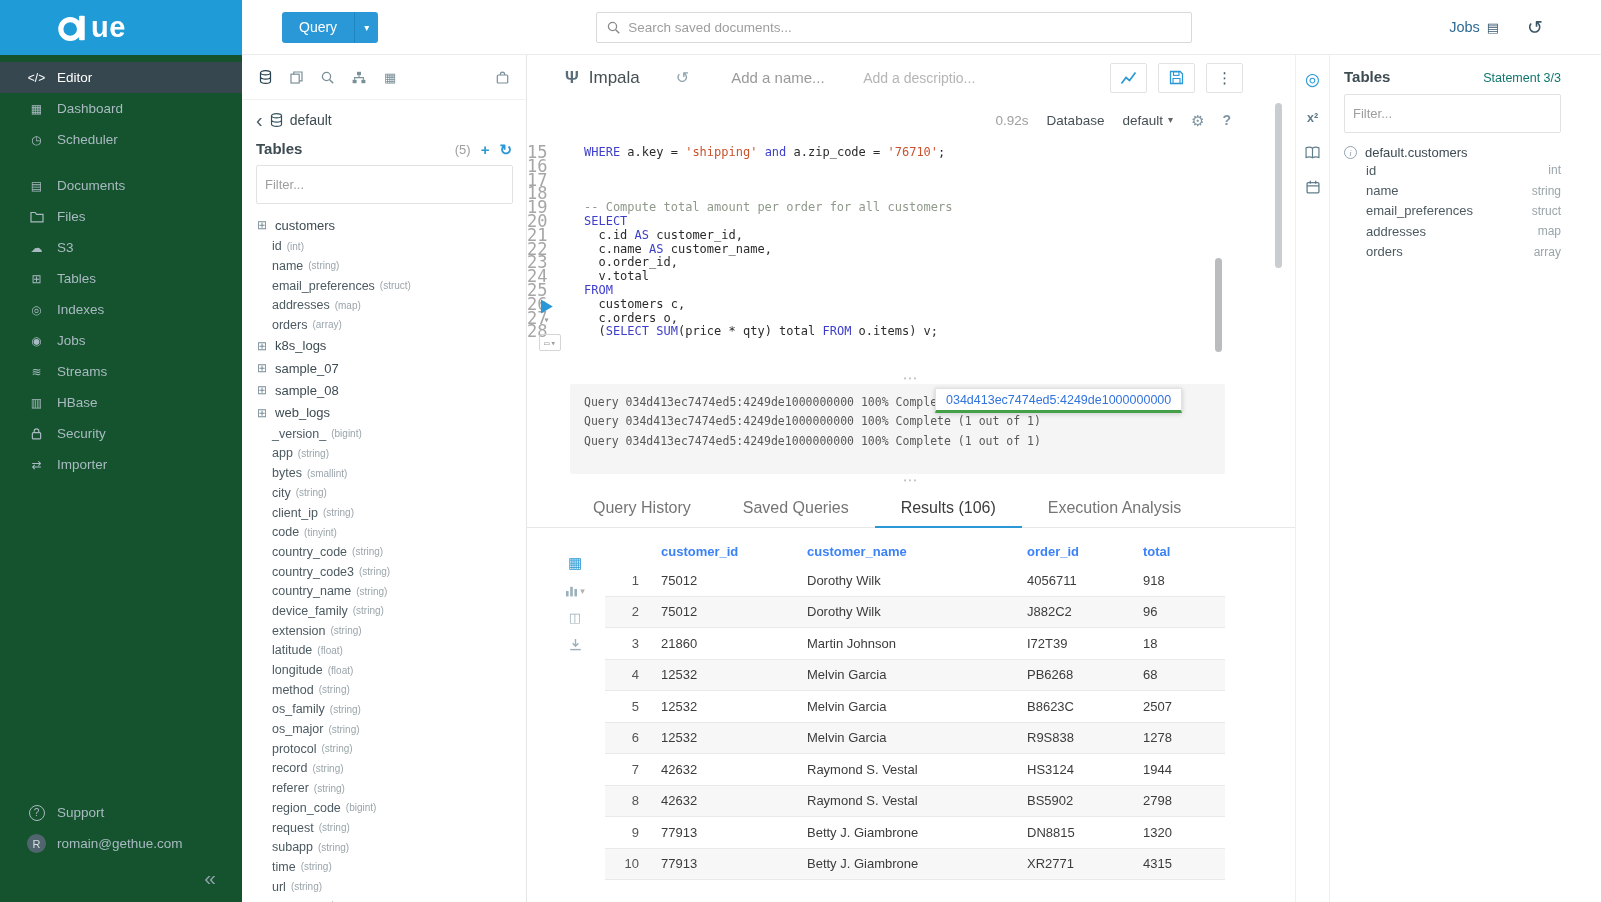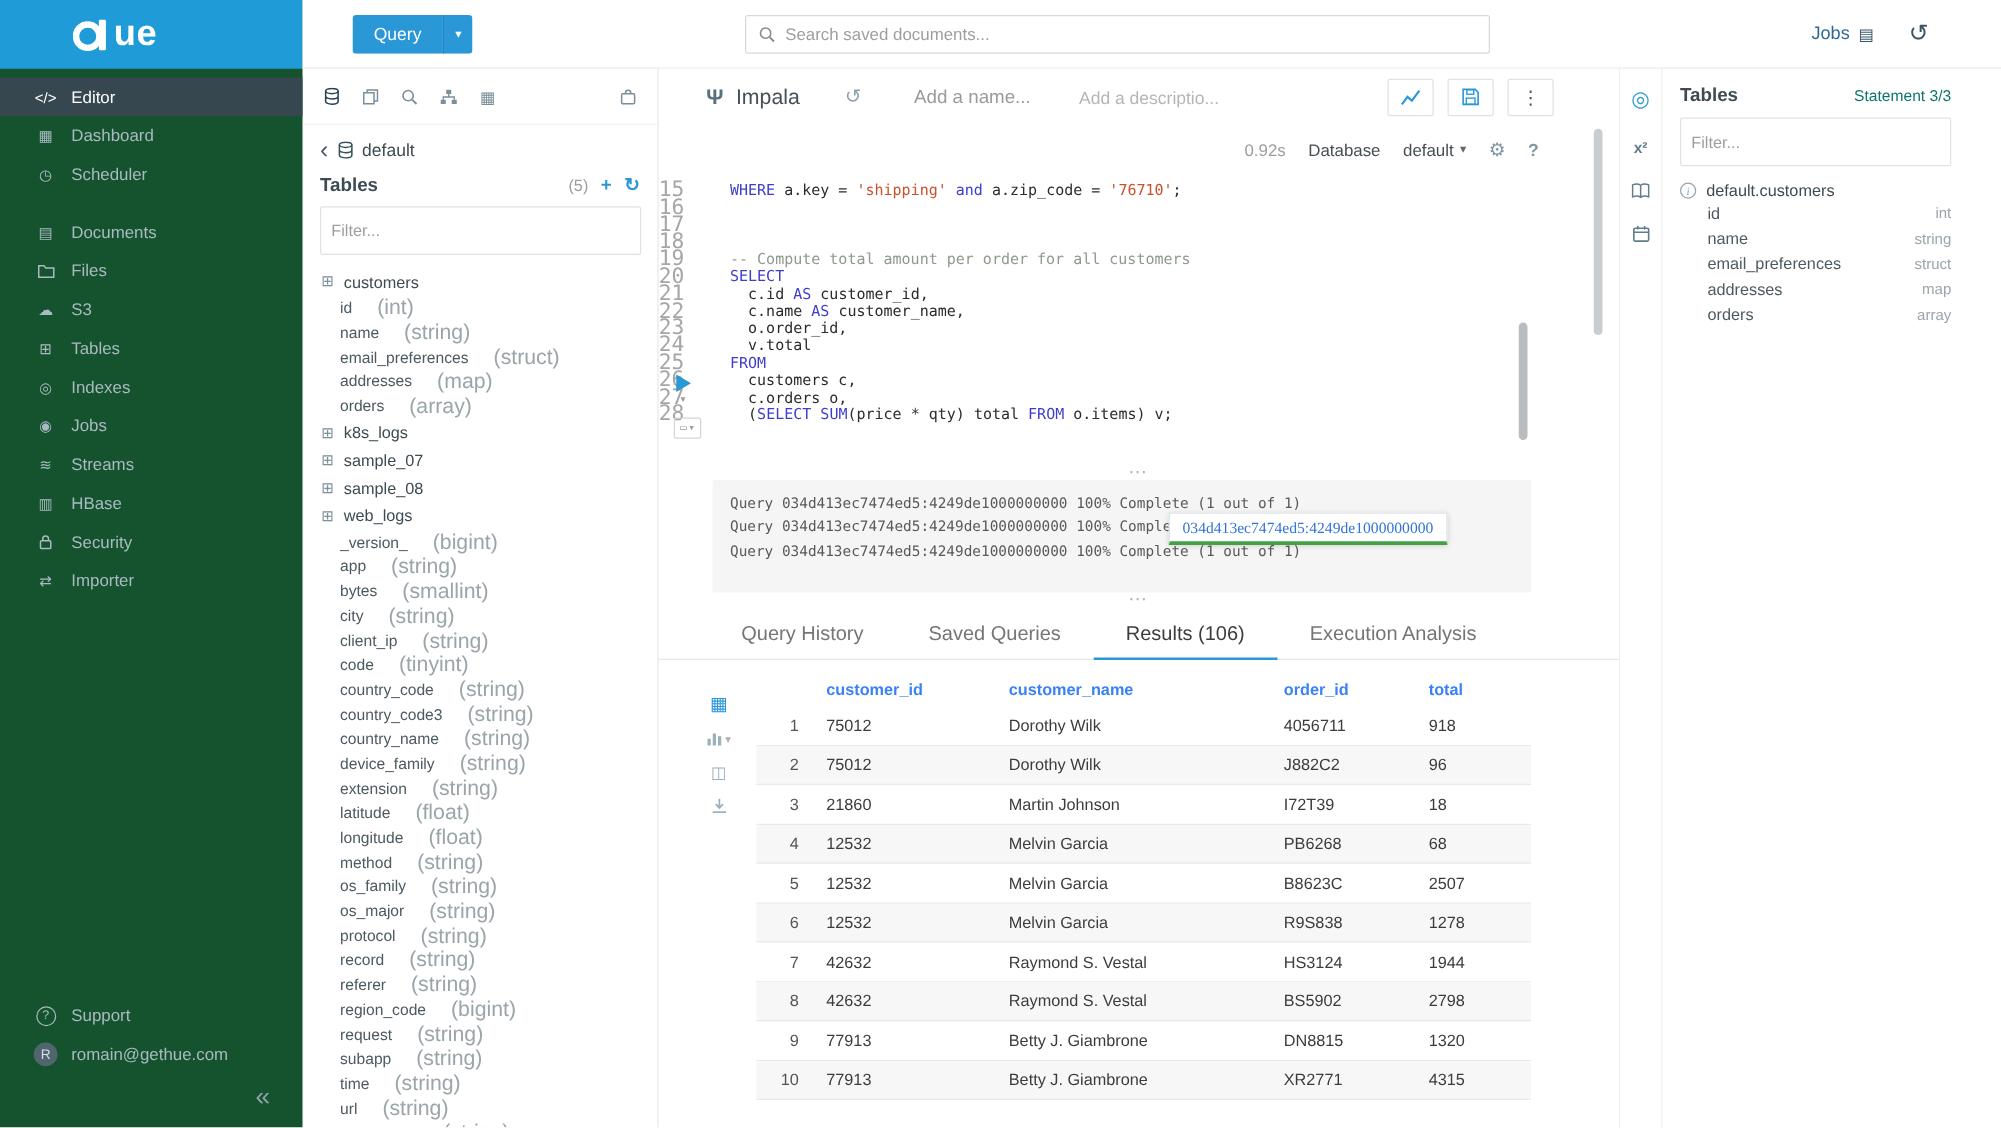--- a/index.html
+++ b/index.html
@@ -55,21 +55,21 @@
 .th-title{font-size:15px;font-weight:bold;color:#3d4b52}
 .th-right{margin-left:auto;display:flex;align-items:center;gap:10px}
 .th-count{color:#9e9e9e;font-size:13px}
 .th-ico{color:#2a98d6;font-size:15px;font-weight:bold;line-height:1}
 .filter{margin:8px 10px 6px 14px;height:39px;border:1px solid #e2e2e2;border-radius:2px;padding:0 8px;font-size:13px;color:#555;font-family:inherit;outline:0}
 .left-assist .filter{width:257px}
 .tree{flex:1;overflow:hidden;padding:4px 0 0 15px;font-size:13px}
 .tbl-row{height:22.3px;display:flex;align-items:center;gap:8px;color:#3d4b52;white-space:nowrap}
 .tbl-ico{color:#7b8f99;font-size:12px;line-height:1}
 .col-row{height:19.7px;display:flex;align-items:center;padding-left:15px;font-size:12.5px;color:#4c5a61;white-space:nowrap}
-.col-type{color:#9aa5aa;margin-left:20px;font-size:17px}
+.col-type{color:#9aa5aa;margin-left:5px;font-size:10px}
 
 
 .editor-main{flex:1;min-width:0;display:flex;flex-direction:column;position:relative;background:#fff}
 .ed-header{height:45px;min-height:45px;display:flex;align-items:center;padding:0 52px 0 38px}
 .impala-ico{color:#5a6f7b;font-size:17px;font-weight:bold}
 .engine{font-size:17px;color:#454f54;margin-left:10px}
 .ed-undo{color:#90a4ae;font-size:16px;margin-left:36px;line-height:1}
 .name-input{border:0;outline:0;margin-left:42px;width:118px;font-size:15px;font-family:inherit}
 .name-input::placeholder{color:#9a9a9a}
 .desc-input{border:0;outline:0;margin-left:14px;width:132px;font-size:14px;font-family:inherit}
@@ -92,21 +92,21 @@
 .tk-k{color:#3e3ecb}.tk-s{color:#c9512c}.tk-c{color:#8f9a8b}.tk-p{color:#2b2b2b}
 .play-btn{position:absolute;left:12px;top:158px;display:flex;flex-direction:column;align-items:center}
 .play-caret{color:#9e9e9e;font-size:10px;line-height:1}
 .stmt-btn{position:absolute;left:12px;top:194px;width:22px;height:17px;border:1px solid #d5d5d5;border-radius:2px;color:#9e9e9e;font-size:9px;display:flex;align-items:center;justify-content:center;gap:1px}
 .code-scroll{position:absolute;right:73px;top:118px;width:7px;height:94px;background:#b9bdc0;border-radius:4px}
 .outer-scroll{position:absolute;right:13px;top:48px;width:7px;height:165px;background:#c9cdd0;border-radius:4px;z-index:5}
 .resize-dots{height:12px;min-height:12px;display:flex;align-items:center;justify-content:center;color:#b5b5b5;font-size:15px;letter-spacing:2px;line-height:6px}
 .log-section{position:relative}
 .log-box{margin:0 70px 0 43px;height:90px;background:#f5f5f5;border-radius:2px;padding:9px 14px;font-family:"DejaVu Sans Mono","Liberation Mono",monospace;font-size:11.5px;color:#595959;overflow:hidden}
 .log-line{height:19.3px;line-height:19.3px;white-space:pre}
-.log-tooltip{position:absolute;left:408px;top:26px;background:#fff;border:1px solid #dfe3e6;border-bottom:3px solid #43a047;box-shadow:0 1px 5px rgba(0,0,0,.18);padding:4px 10px 3px;font-family:Liberation Serif, serif;font-size:12.5px;color:#3273dc;white-space:nowrap;z-index:6}
+.log-tooltip{position:absolute;left:408px;top:4px;background:#fff;border:1px solid #dfe3e6;border-bottom:3px solid #43a047;box-shadow:0 1px 5px rgba(0,0,0,.18);padding:4px 10px 3px;font-family:Liberation Sans, sans-serif;font-size:12.5px;color:#3273dc;white-space:nowrap;z-index:6}
 
 .tabs{margin-top:8px;height:34px;min-height:34px;display:flex;align-items:flex-end;padding:0 40px;border-bottom:1px solid #e8e8e8}
 .tab{padding:8px 26px 9px;font-size:16px;color:#757575;border-bottom:2px solid transparent;margin-bottom:-1px;white-space:nowrap}
 .tab.active{color:#3c3c3c;border-bottom-color:#2a98d6}
 
 .results{flex:1;display:flex;padding:10px 70px 0 30px;min-height:0;overflow:hidden}
 .res-icons{width:36px;min-width:36px;display:flex;flex-direction:column;align-items:center;gap:13px;padding-top:16px;color:#9bb0ba}
 .ri{display:flex;align-items:center;font-size:13px}
 .ri.active{color:#2a98d6;font-size:15px}
 .mini-caret{font-size:9px;color:#b0b0b0;margin-left:2px}

